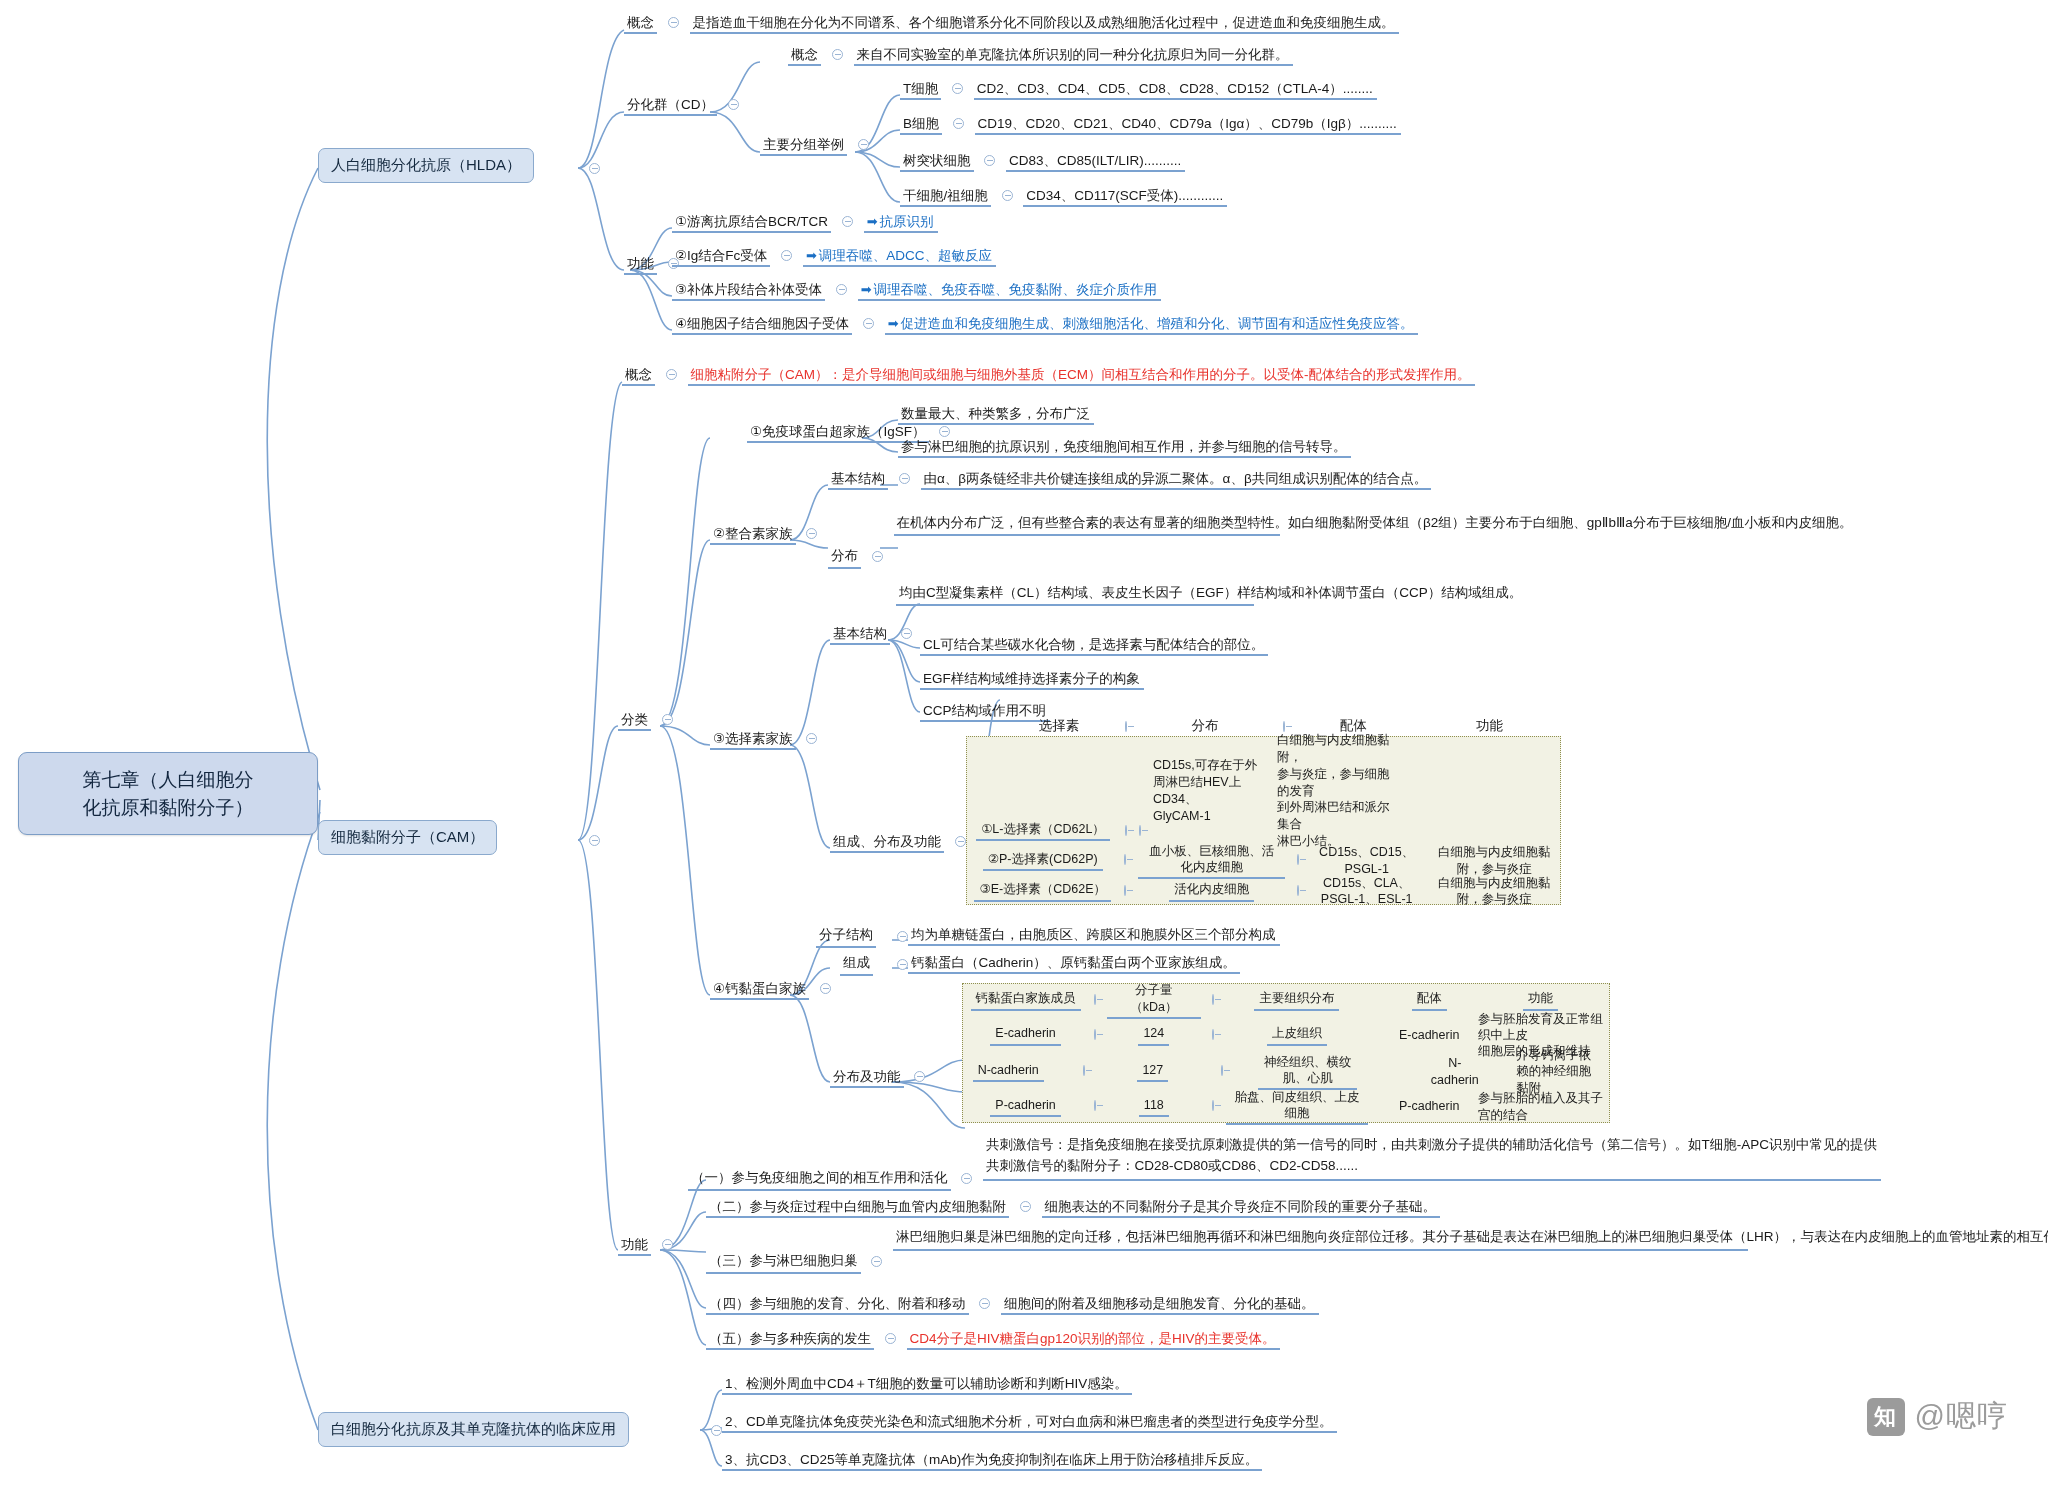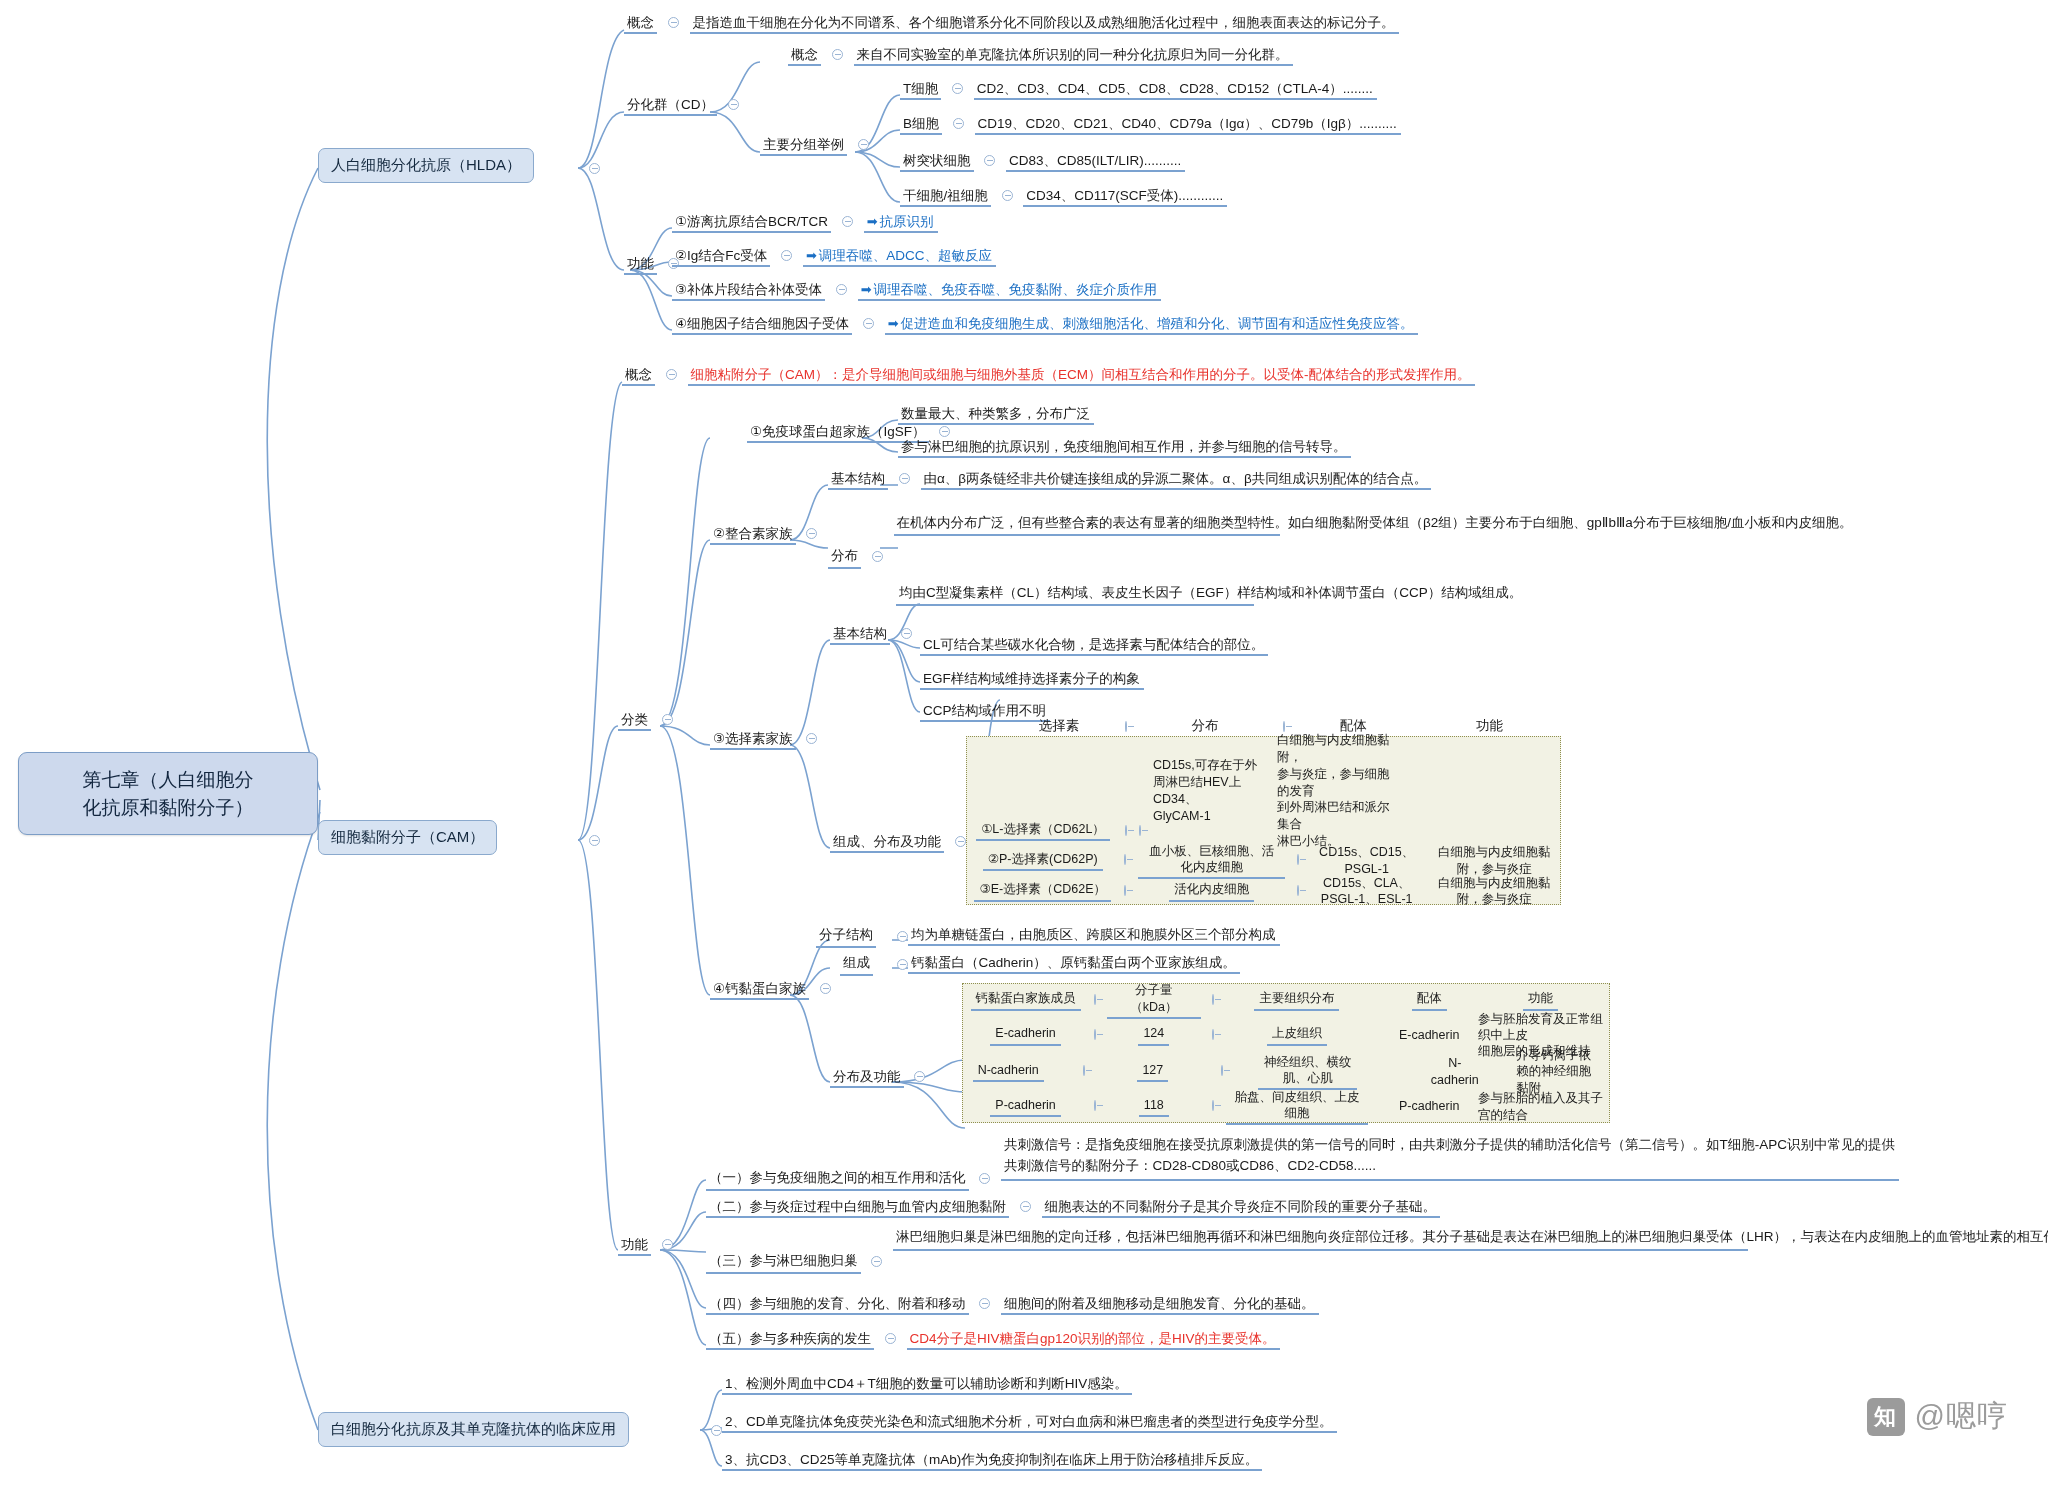--- a/index.html
+++ b/index.html
@@ -167,21 +167,21 @@
 <span class="tog" style="position:absolute;left:582px;top:835px;"></span>
 
 <div class="l1" style="left:318px; top:1412px;">
   <span>白细胞分化抗原及其单克隆抗体的临床应用</span>
 </div>
 <span class="tog" style="position:absolute;left:704px;top:1425px;"></span>
 
 <div class="node" style="left:624px; top:14px;">
   <span class="lbl">概念</span>
   <span class="tog"></span>
-  <span class="uline">是指造血干细胞在分化为不同谱系、各个细胞谱系分化不同阶段以及成熟细胞活化过程中，细胞表面表达的标记分子。</span>
+  <span class="uline">是指造血干细胞在分化为不同谱系、各个细胞谱系分化不同阶段以及成熟细胞活化过程中，促进造血和免疫细胞生成。</span>
 </div>
 
 <div class="node" style="left:624px; top:96px;">
   <span class="lbl">分化群（CD）</span>
   <span class="tog"></span>
 </div>
 
 <div class="node" style="left:760px; top:46px;margin-left:28px;">
   <span class="lbl">概念</span>
   <span class="tog"></span>
@@ -499,21 +499,21 @@
           <span>参与胚胎的植入及其子宫的结合</span>
         </div>
   </div>
 </div>
 
 <div class="node" style="left:618px; top:1236px;">
   <span class="lbl">功能</span>
   <span class="tog"></span>
 </div>
 
-<div class="node" style="left:706px; top:1168px;">
+<div class="node" style="left:688px; top:1168px;">
   <span class="lbl" style="position:relative;top:-22px;display:inline-block;">（一）参与免疫细胞之间的相互作用和活化</span>
   <span class="tog" style="position:relative;top:-22px;"></span>
   <span class="uline wrap" style="display:inline-block;white-space:pre-line;position:relative;top:-34px;line-height:1.55;">共刺激信号：是指免疫细胞在接受抗原刺激提供的第一信号的同时，由共刺激分子提供的辅助活化信号（第二信号）。如T细胞-APC识别中常见的提供
 共刺激信号的黏附分子：CD28-CD80或CD86、CD2-CD58......</span>
 </div>
 <div class="node" style="left:706px; top:1198px;">
   <span class="lbl">（二）参与炎症过程中白细胞与血管内皮细胞黏附</span>
   <span class="tog"></span>
   <span class="uline">细胞表达的不同黏附分子是其介导炎症不同阶段的重要分子基础。</span>
 </div>

